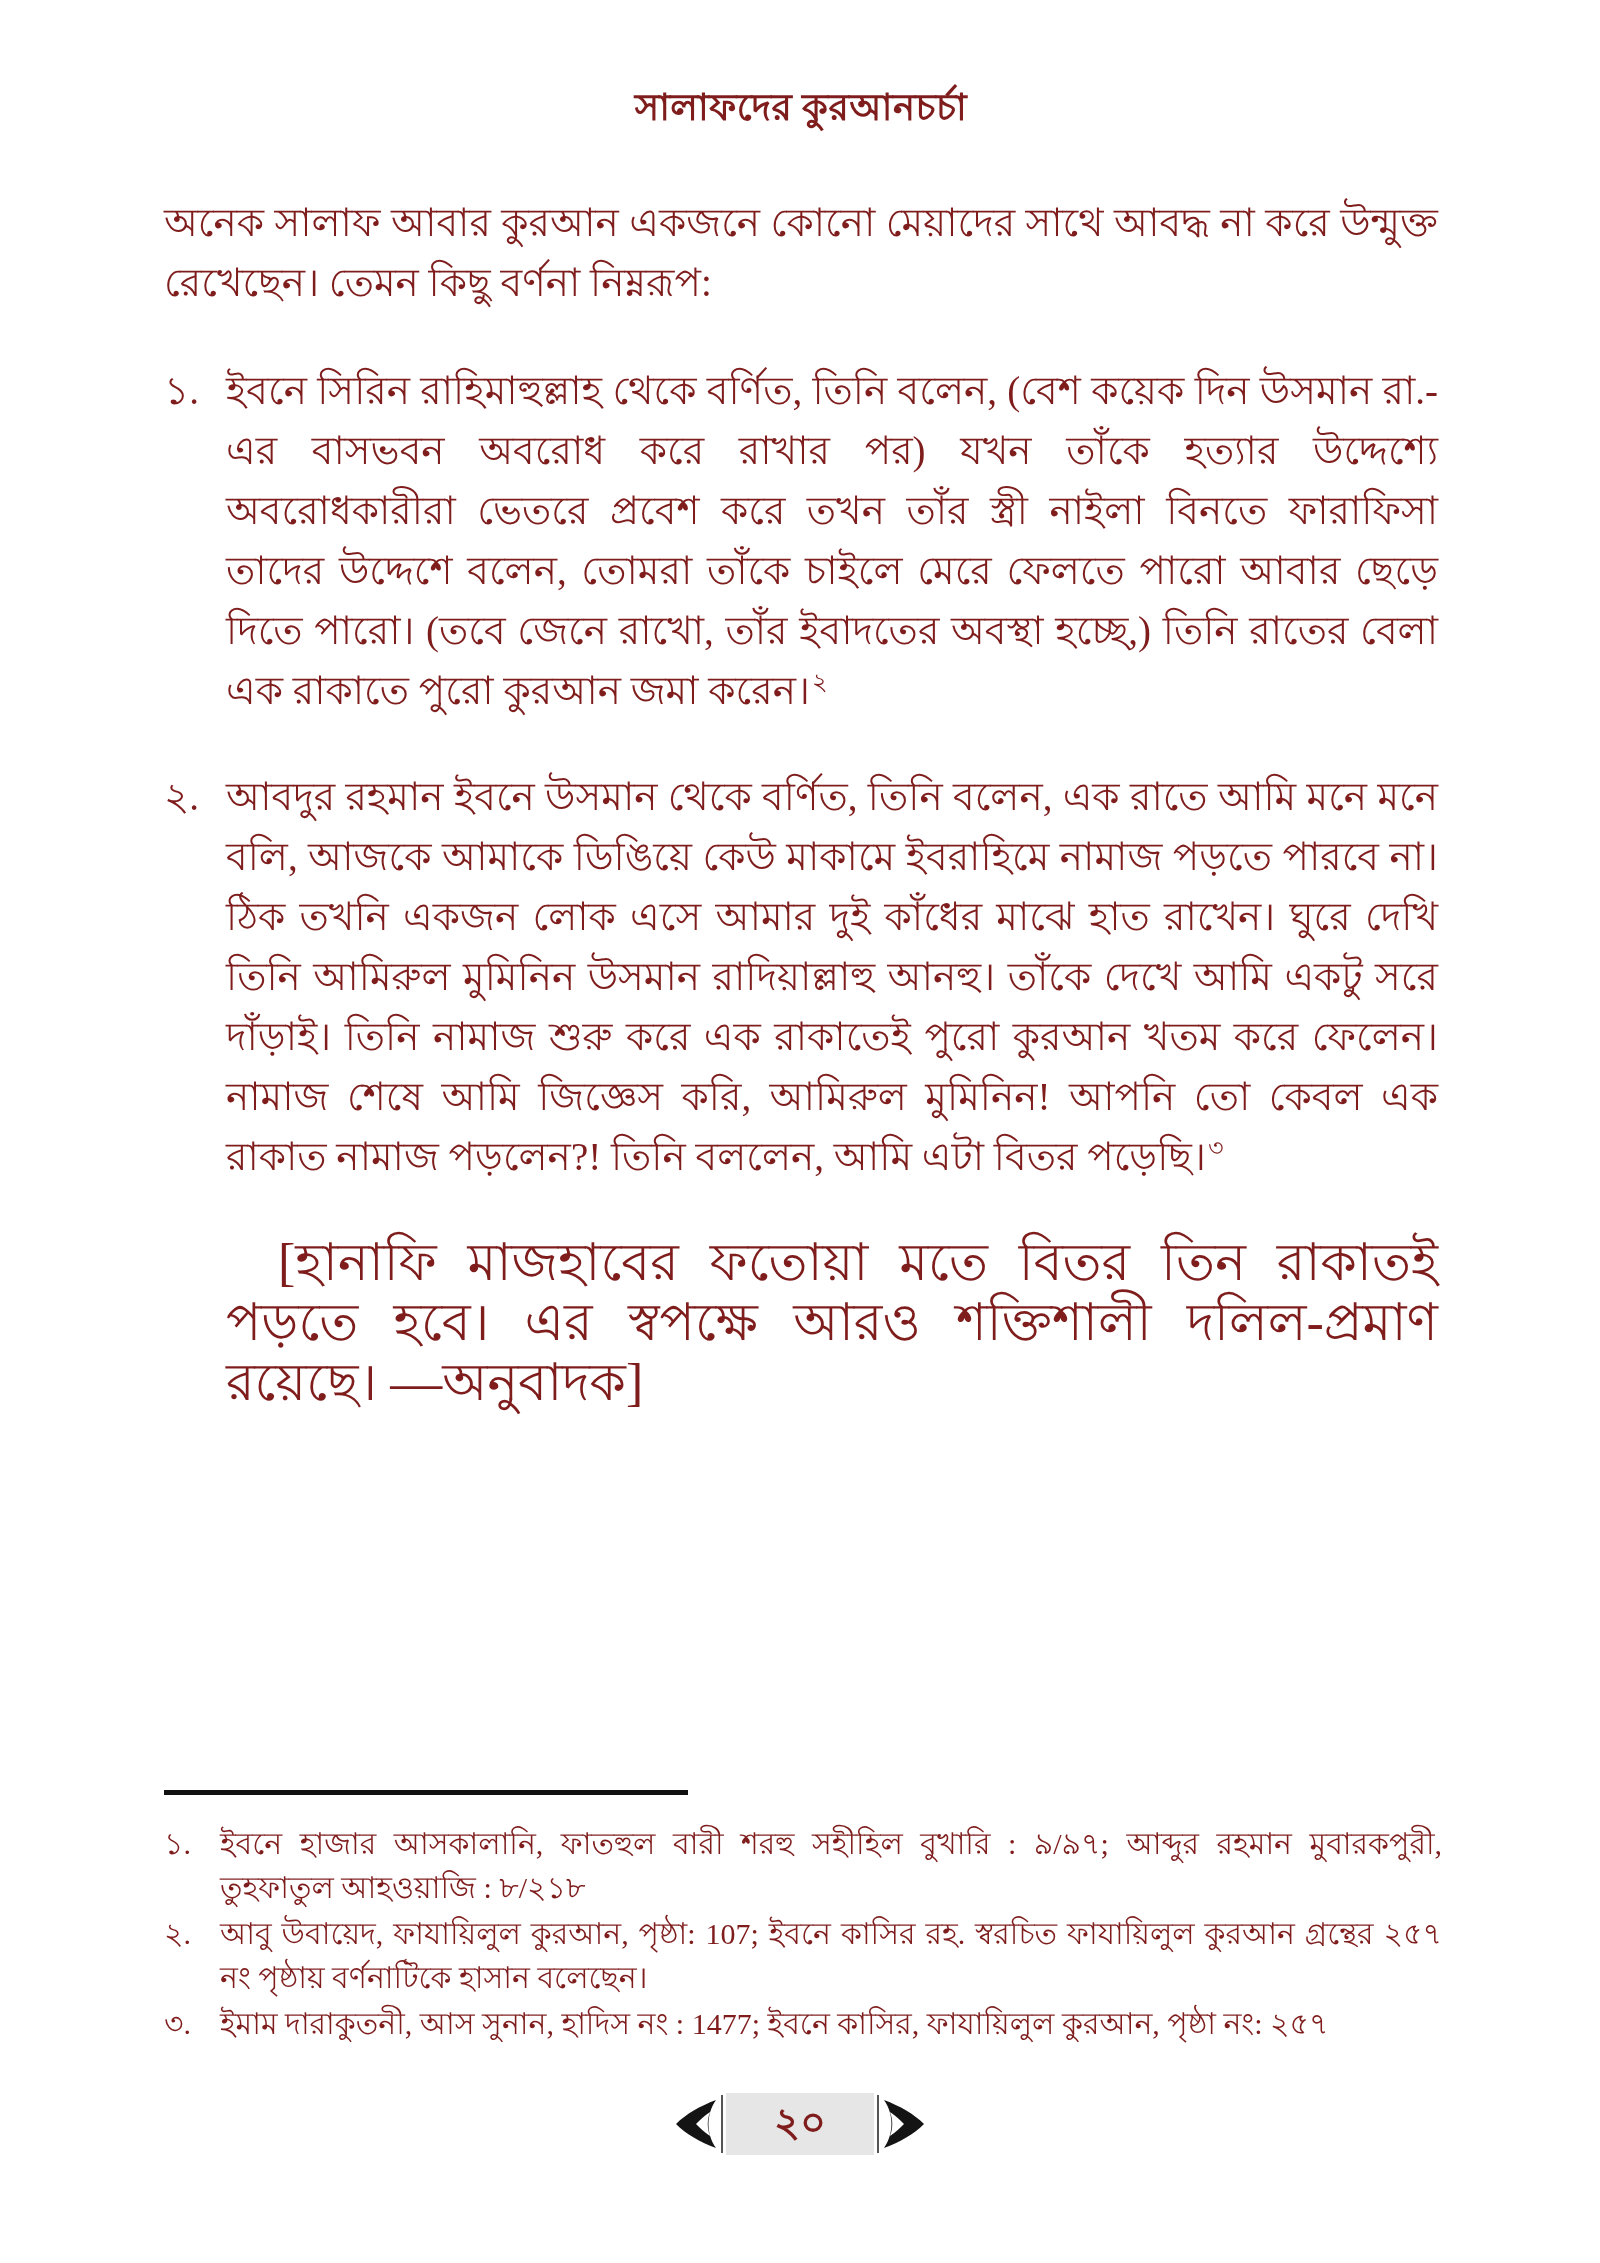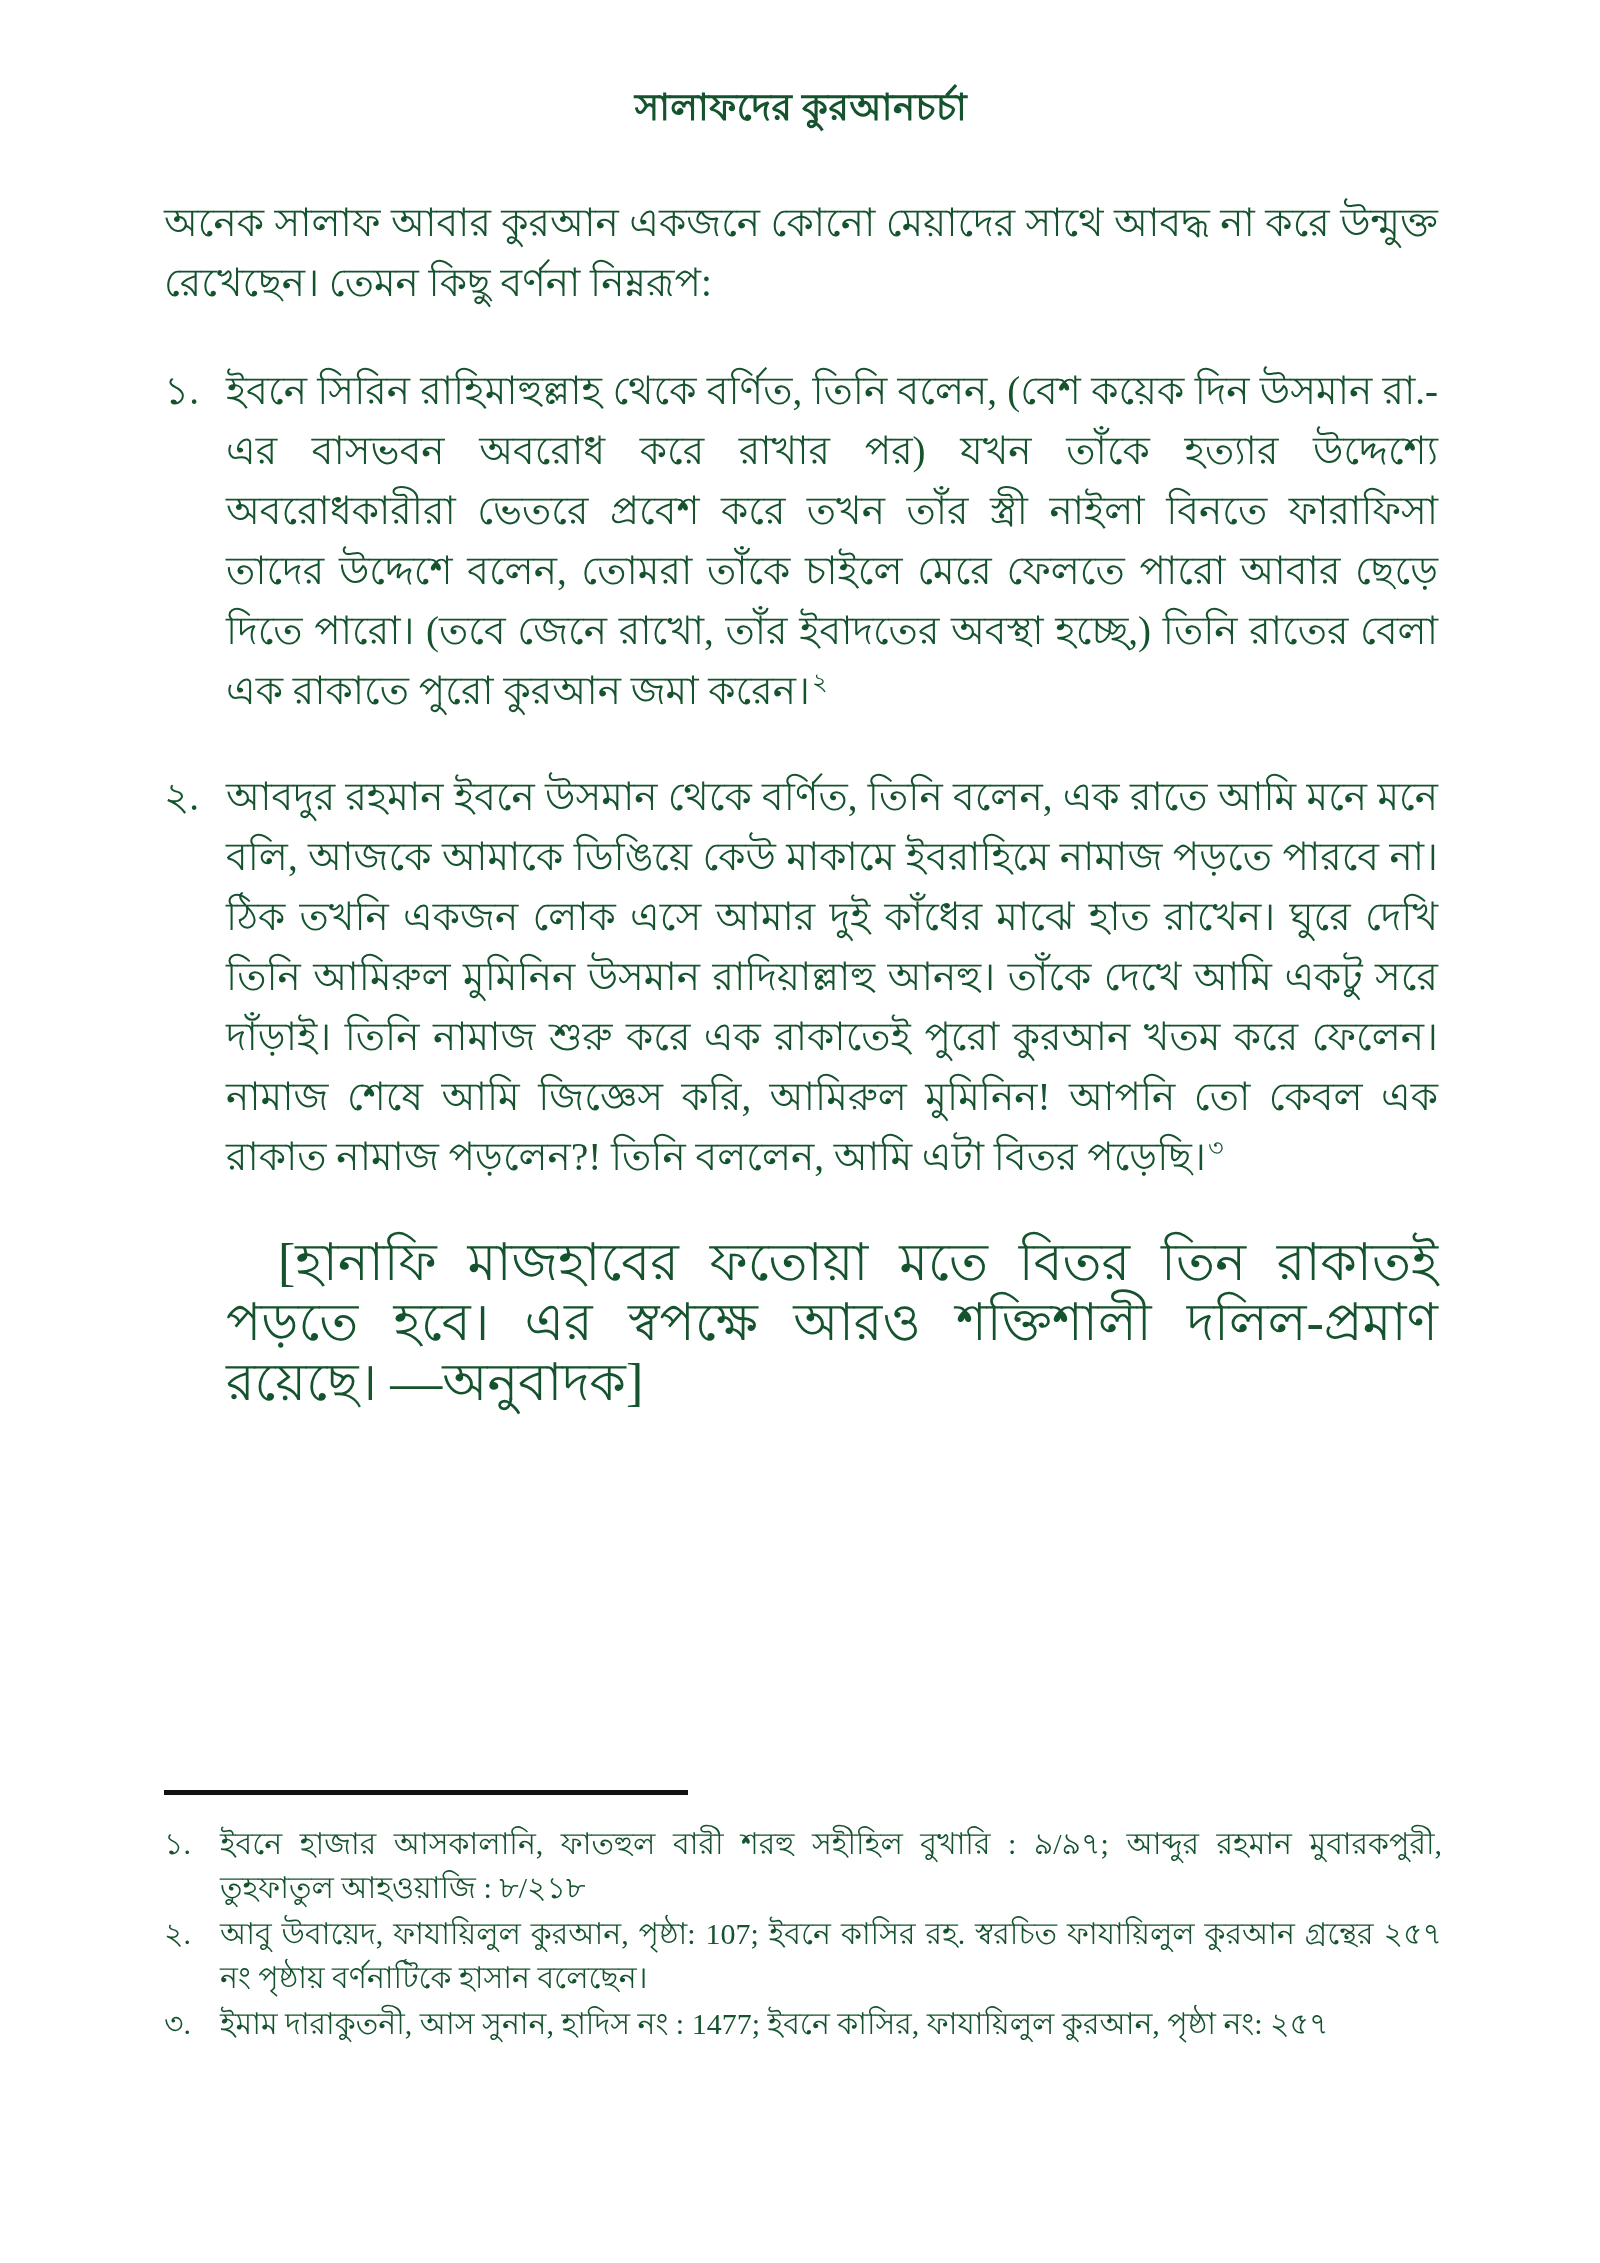--- a/index.html
+++ b/index.html
@@ -5,21 +5,21 @@
   html, body {
     margin: 0;
     padding: 0;
     background: #ffffff;
   }
   .page {
     position: relative;
     width: 1600px;
     height: 2263px;
     background: #ffffff;
-    color: #14532d;
+    color: #7f1d1d;
     font-family: "Liberation Serif", "DejaVu Serif", serif;
     overflow: hidden;
   }
   .content {
     position: absolute;
     top: 78px;
     left: 164px;
     width: 1274px;
   }
   .running-head {
@@ -158,14 +158,37 @@
     <div class="footnote">
       <span class="num">২.</span><span>আবু উবায়েদ, ফাযায়িলুল কুরআন, পৃষ্ঠা: 107; ইবনে কাসির রহ. স্বরচিত ফাযায়িলুল কুরআন গ্রন্থের ২৫৭ নং পৃষ্ঠায় বর্ণনাটিকে হাসান বলেছেন।</span>
     </div>
 
     <div class="footnote">
       <span class="num">৩.</span><span>ইমাম দারাকুতনী, আস সুনান, হাদিস নং : 1477; ইবনে কাসির, ফাযায়িলুল কুরআন, পৃষ্ঠা নং: ২৫৭</span>
     </div>
 
   </div>
 
+  <div class="page-footer">
+    <span class="ornament">
+      <svg width="44" height="56" viewBox="0 0 22 28" xmlns="http://www.w3.org/2000/svg">
+        <path d="M21 2 C13 5 6 9 1 14 C6 19 13 23 21 26 C16 19 16 9 21 2 Z
+                 M18 8 C15 10 13 12 11 14 C13 16 15 18 18 20 C16.5 16 16.5 12 18 8 Z" fill="#141414" fill-rule="evenodd"></path>
+        <circle cx="9" cy="14" r="1.6" fill="#141414"></circle>
+        <circle cx="14" cy="9" r="1.1" fill="#141414"></circle>
+        <circle cx="14" cy="19" r="1.1" fill="#141414"></circle>
+      </svg>
+    </span>
+    <span class="footer-bar"></span>
+    <span class="page-number-box">২০</span>
+    <span class="footer-bar"></span>
+    <span class="ornament">
+      <svg width="44" height="56" viewBox="0 0 22 28" xmlns="http://www.w3.org/2000/svg">
+        <path d="M1 2 C9 5 16 9 21 14 C16 19 9 23 1 26 C6 19 6 9 1 2 Z
+                 M4 8 C7 10 9 12 11 14 C9 16 7 18 4 20 C5.5 16 5.5 12 4 8 Z" fill="#141414" fill-rule="evenodd"></path>
+        <circle cx="13" cy="14" r="1.6" fill="#141414"></circle>
+        <circle cx="8" cy="9" r="1.1" fill="#141414"></circle>
+        <circle cx="8" cy="19" r="1.1" fill="#141414"></circle>
+      </svg>
+    </span>
+  </div>
 
 </div>
 
 </body></html>

